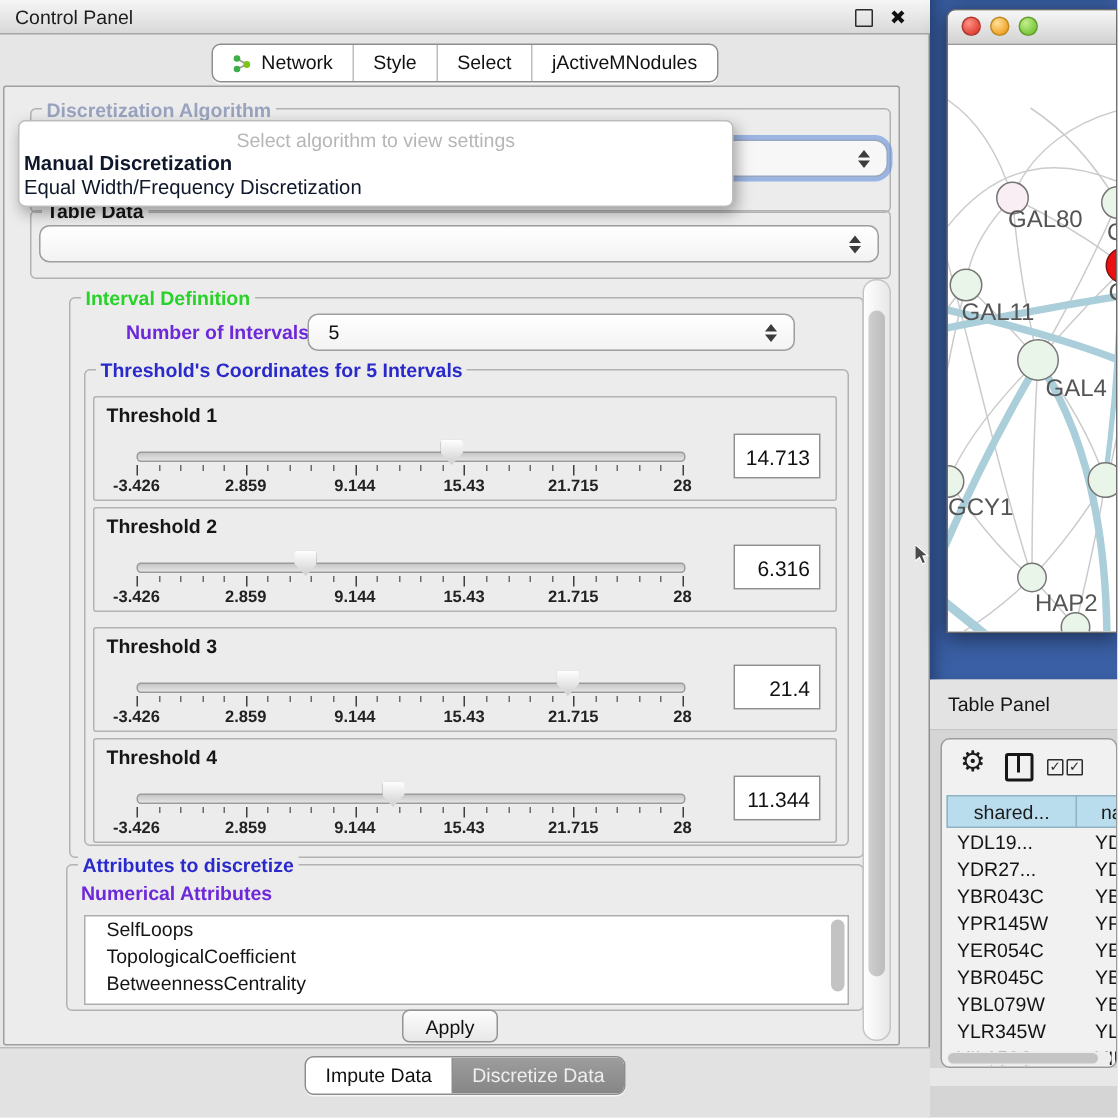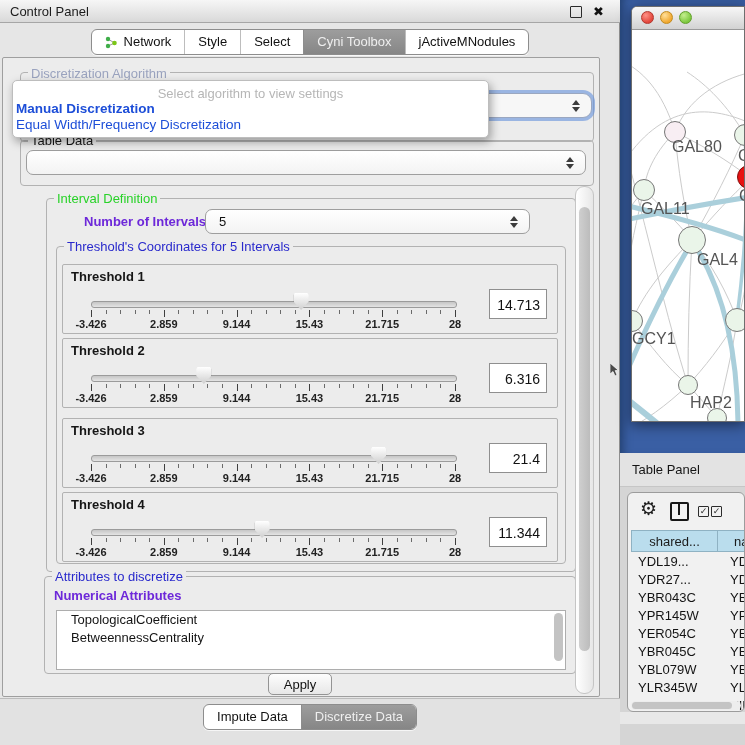--- a/index.html
+++ b/index.html
@@ -16,37 +16,37 @@
   .cp-tabs{position:absolute;left:0;top:24px;width:620px;height:33px;display:flex;justify-content:center;align-items:flex-start;padding-top:5px;box-sizing:border-box;}
   .seg{display:inline-flex;height:24px;background:#fff;border:1px solid #8d8d8d;border-radius:6px;overflow:hidden;font-size:13px;box-shadow:0 1px 0 rgba(255,255,255,.7);}
   .tab{padding:0 13px;line-height:24px;color:#111;display:flex;align-items:center;gap:6px;border-left:1px solid #bdbdbd;cursor:default;}
   .tab:first-child{border-left:none;}
   .tab.selected{background:linear-gradient(#9d9d9d,#868686);color:#efefef;border-left-color:#8d8d8d;}
   .net-ic{display:inline-flex;width:13px;height:13px;}
 
   .cp-main{position:absolute;left:2px;top:57px;width:598px;height:640px;background:#ececec;border:1px solid #9f9f9f;border-radius:2px;box-sizing:border-box;}
 
   .grp{position:absolute;border:1px solid #b2b2b2;border-radius:4px;z-index:1;}
-  .grp-label{position:absolute;font-size:13px;background:#ececec;padding:0 3px;white-space:nowrap;z-index:2;}
+  .grp-label{position:absolute;font-size:13px;background:#ececec;padding:0 3px;white-space:nowrap;z-index:2;font-weight:bold;}
   .g-green{color:#28d228;}
   .g-blue{color:#2929cc;}
   .g-black{color:#161616;}
   .g-faded{color:#9aa3bf;}
 
   .combo{position:absolute;background:linear-gradient(#ffffff,#f3f3f3);border:1px solid #9e9e9e;border-radius:7px;font-size:13px;color:#111;box-sizing:border-box;z-index:2;}
   .combo .cv{position:absolute;left:13px;top:0;line-height:23px;white-space:nowrap;}
   .spin{position:absolute;right:11px;top:50%;transform:translateY(-50%);width:8px;height:12px;}
   .spin::before,.spin::after{content:"";position:absolute;left:0;width:0;height:0;border-left:4px solid transparent;border-right:4px solid transparent;}
   .spin::before{top:0;border-bottom:5px solid #3c3c3c;}
   .spin::after{bottom:0;border-top:5px solid #3c3c3c;}
   .combo-ghost{position:absolute;left:470px;top:93px;width:122px;height:25px;background:#f7f7f7;border:1px solid #9aa7c0;border-radius:9px;box-shadow:0 0 0 3px rgba(100,145,220,.6);box-sizing:border-box;z-index:3;}
 
   .popup{position:absolute;left:12px;top:80px;width:475px;height:56px;background:#ffffff;border:1px solid #bdbdbd;border-radius:5px;box-shadow:2px 4px 10px rgba(0,0,0,.35);z-index:30;}
   .popup .ph{position:absolute;left:0;right:0;top:5px;text-align:center;color:#b6b6b6;font-size:13px;}
-  .popup .opt{position:absolute;left:3px;font-size:13.5px;color:#1d4ed8;white-space:nowrap;}
+  .popup .opt{position:absolute;left:3px;font-size:13.5px;color:#0f172a;white-space:nowrap;}
   .popup .opt.bold{font-weight:bold;}
 
   .lbl-bold{position:absolute;font-size:13px;font-weight:bold;color:#6d28d9;white-space:nowrap;z-index:2;}
 
   .thr-panel{position:absolute;left:62px;width:494px;height:68px;border:1px solid #b2b2b2;border-radius:2px;background:#ececec;z-index:2;}
   .thr-label{position:absolute;left:8px;top:4px;font-size:13px;font-weight:bold;color:#161616;}
   .track{position:absolute;left:28px;top:36px;width:364px;height:5px;border:1px solid #9b9b9b;border-radius:3px;background:linear-gradient(#c6c6c6,#e4e4e4);box-sizing:content-box;}
   .thumb{position:absolute;top:28px;width:15px;height:17px;background:linear-gradient(#ffffff,#cfcfcf);clip-path:polygon(8% 0,92% 0,100% 12%,100% 52%,50% 100%,0 52%,0 12%);filter:drop-shadow(0 0 1px #707070);}
   .tickrow{position:absolute;left:28px;top:45px;width:364px;height:7px;}
   .tick{position:absolute;top:0;width:1px;height:4px;background:#6a6a6a;}
@@ -132,23 +132,20 @@
                 <circle cx="9.5" cy="7" r="2.3" fill="#7bc618"></circle>
               </svg>
             </span>
             <span>Network</span>
           </div>
           <div class="tab">
             <span>Style</span>
           </div>
           <div class="tab">
             <span>Select</span>
-          </div>
-          <div class="tab selected">
-            <span>Cyni Toolbox</span>
           </div>
           <div class="tab">
             <span>jActiveMNodules</span>
           </div>
         </div>
     </div>
 
     <div class="cp-main"></div>
 
     <div class="grp" style="left:20px;top:72px;width:572px;height:68px;"></div>
@@ -350,20 +347,21 @@
           <div class="thumb" style="left: 191.577px;"></div>
           <div class="valbox">11.344</div>
         </div>
       </div>
 
     <div class="grp" style="left:44px;top:576px;width:530px;height:96px;"></div>
     <div class="grp-label g-blue" style="left:52px;top:569px;">Attributes to discretize</div>
     <div class="lbl-bold" style="left:54px;top:588px;">Numerical Attributes</div>
     <div class="listbox">
       <div id="attrList">
+          <div class="list-item">SelfLoops</div>
           <div class="list-item">TopologicalCoefficient</div>
           <div class="list-item">BetweennessCentrality</div>
         </div>
       <div class="list-scroll"></div>
     </div>
 
     <div class="btn-apply">Apply</div>
 
     <div class="vsb">
       <div class="vsb-thumb"></div>

